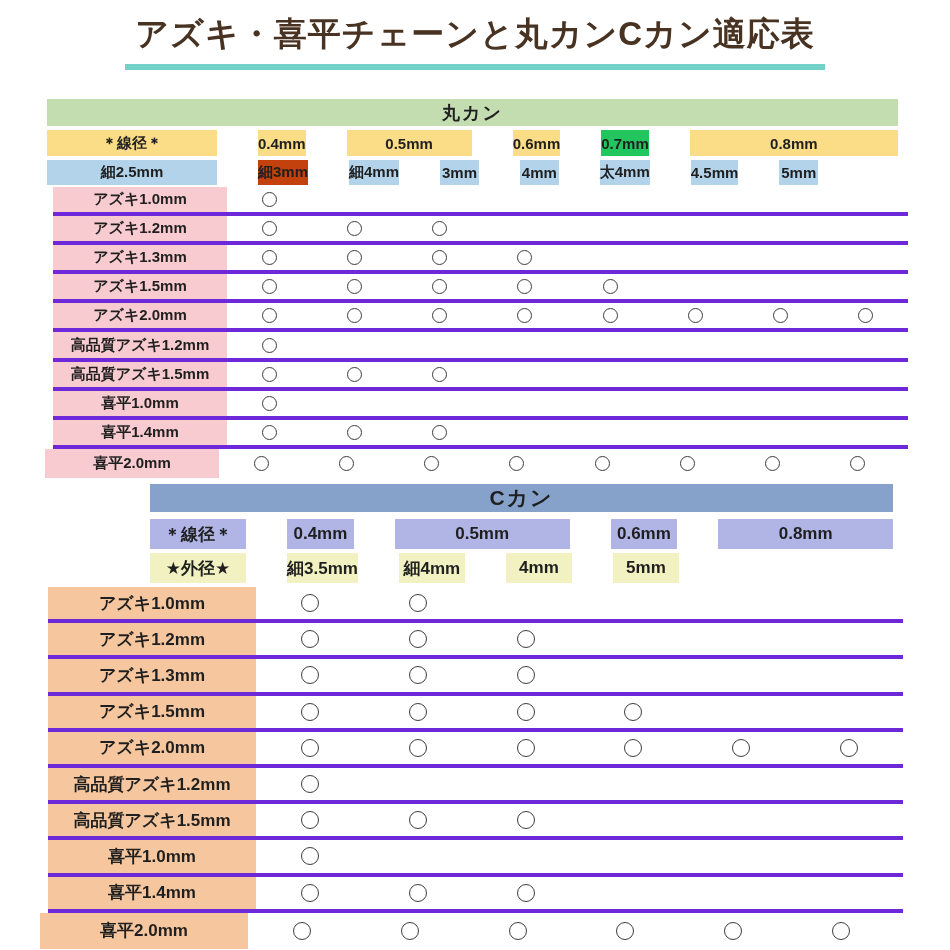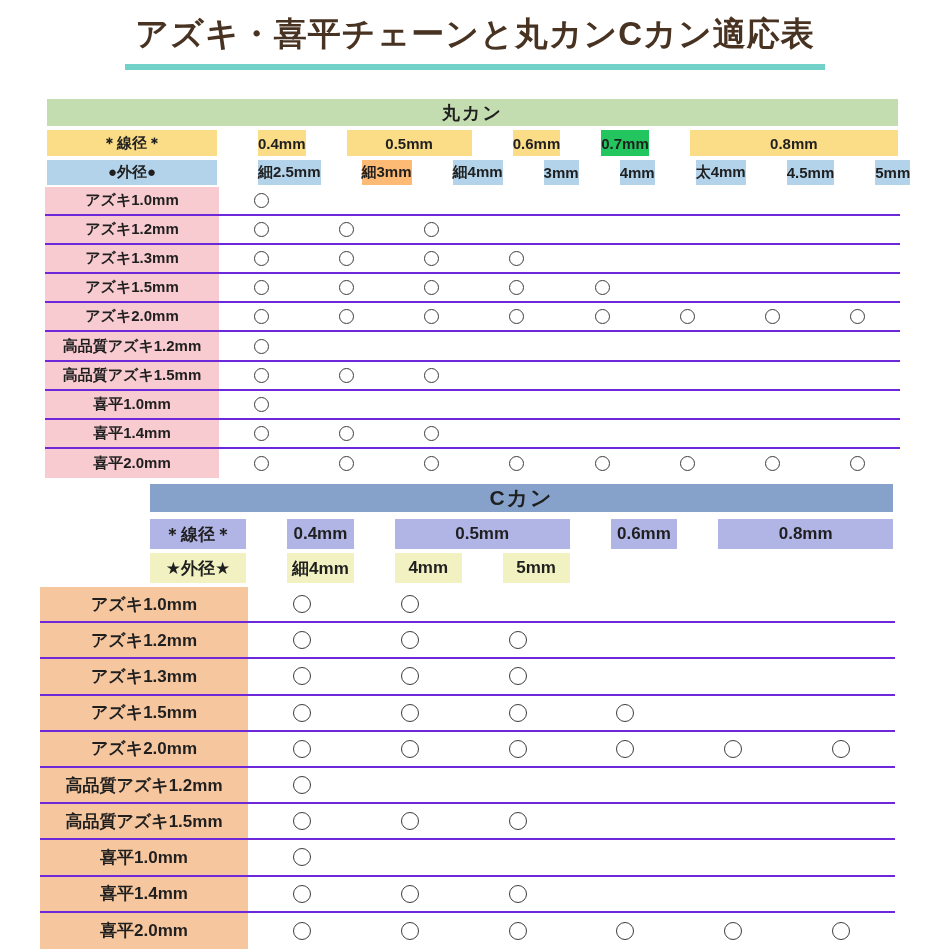--- a/index.html
+++ b/index.html
@@ -34,21 +34,21 @@
     height:100%;
     white-space:nowrap;
   }
   .tbl-titlebar{width:100%;}
   .hrow{display:grid;width:100%;gap:37px;}
   .drow{
     display:grid;width:100%;
     align-items:center;
     box-sizing:border-box;
   }
-  .drow.bordered{border-bottom:2px solid #6d28d9;}
+  .drow.bordered{border-bottom:4px solid #6d28d9;margin-left:8px;}
   .rlabel{
     height:100%;
     display:flex;align-items:center;justify-content:center;
     font-weight:bold;color:#1f1f1f;
     box-sizing:border-box;
     white-space:nowrap;
   }
   .mark-cell{
     display:flex;align-items:center;justify-content:center;
     height:100%;
@@ -79,23 +79,22 @@
     </div>
     <div class="hrow" style="height: 30px; margin-top: 0px; margin-left: 0px; width: 855px; grid-template-columns: 174px repeat(8, 1fr);">
       <div class="hcell" style="background: rgb(251, 220, 135);">＊線径＊</div>
       <div class="hcell" style="background: rgb(251, 220, 135);">0.4mm</div>
       <div class="hcell" style="background: rgb(251, 220, 135); grid-column: span 2;">0.5mm</div>
       <div class="hcell" style="background: rgb(251, 220, 135);">0.6mm</div>
       <div class="hcell" style="background: #22c55e;">0.7mm</div>
       <div class="hcell" style="background: rgb(251, 220, 135); grid-column: span 3;">0.8mm</div>
     </div>
     <div class="hrow" style="height: 29px; margin-top: 0px; margin-left: 0px; width: 855px; grid-template-columns: 174px repeat(8, 1fr);">
-      <div class="hcell" style="background: rgb(178, 211, 234);">●外径●</div>
       <div class="hcell" style="background: rgb(178, 211, 234);">細2.5mm</div>
-      <div class="hcell" style="background: #fdba74;">細3mm</div>
+      <div class="hcell" style="background: #c2410c;">細3mm</div>
       <div class="hcell" style="background: rgb(178, 211, 234);">細4mm</div>
       <div class="hcell" style="background: rgb(178, 211, 234);">3mm</div>
       <div class="hcell" style="background: rgb(178, 211, 234);">4mm</div>
       <div class="hcell" style="background: rgb(178, 211, 234);">太4mm</div>
       <div class="hcell" style="background: rgb(178, 211, 234);">4.5mm</div>
       <div class="hcell" style="background: rgb(178, 211, 234);">5mm</div>
     </div>
     <div style="margin-top: 0px;">
       <div class="drow bordered" style="height: 29.1px; grid-template-columns: 174px repeat(8, 1fr);">
         <div class="rlabel" style="background: rgb(248, 203, 208);">アズキ1.0mm</div>
@@ -290,20 +289,21 @@
     </div>
     <div class="hrow" style="height: 34px; margin-top: 3px; margin-left: 108px; width: 747px; grid-template-columns: 100px repeat(6, 1fr);">
       <div class="hcell" style="background: rgb(177, 181, 230);">＊線径＊</div>
       <div class="hcell" style="background: rgb(177, 181, 230);">0.4mm</div>
       <div class="hcell" style="background: rgb(177, 181, 230); grid-column: span 2;">0.5mm</div>
       <div class="hcell" style="background: rgb(177, 181, 230);">0.6mm</div>
       <div class="hcell" style="background: rgb(177, 181, 230); grid-column: span 2;">0.8mm</div>
     </div>
     <div class="hrow" style="height: 34px; margin-top: 0px; margin-left: 108px; width: 747px; grid-template-columns: 100px repeat(6, 1fr);">
       <div class="hcell" style="background: rgb(241, 241, 193);">★外径★</div>
+      <div class="hcell" style="background: rgb(241, 241, 193);">細3.5mm</div>
       <div class="hcell" style="background: rgb(241, 241, 193);">細4mm</div>
       <div class="hcell" style="background: rgb(241, 241, 193);">4mm</div>
       <div class="hcell" style="background: rgb(241, 241, 193);">5mm</div>
     </div>
     <div style="margin-top: 2px;">
       <div class="drow bordered" style="height: 36.2px; grid-template-columns: 208px repeat(6, 1fr);">
         <div class="rlabel" style="background: rgb(246, 198, 158);">アズキ1.0mm</div>
         <div class="mark-cell">
           <span class="circle-mark" title="○" style="width: 18px; height: 18px;"></span>
         </div>

